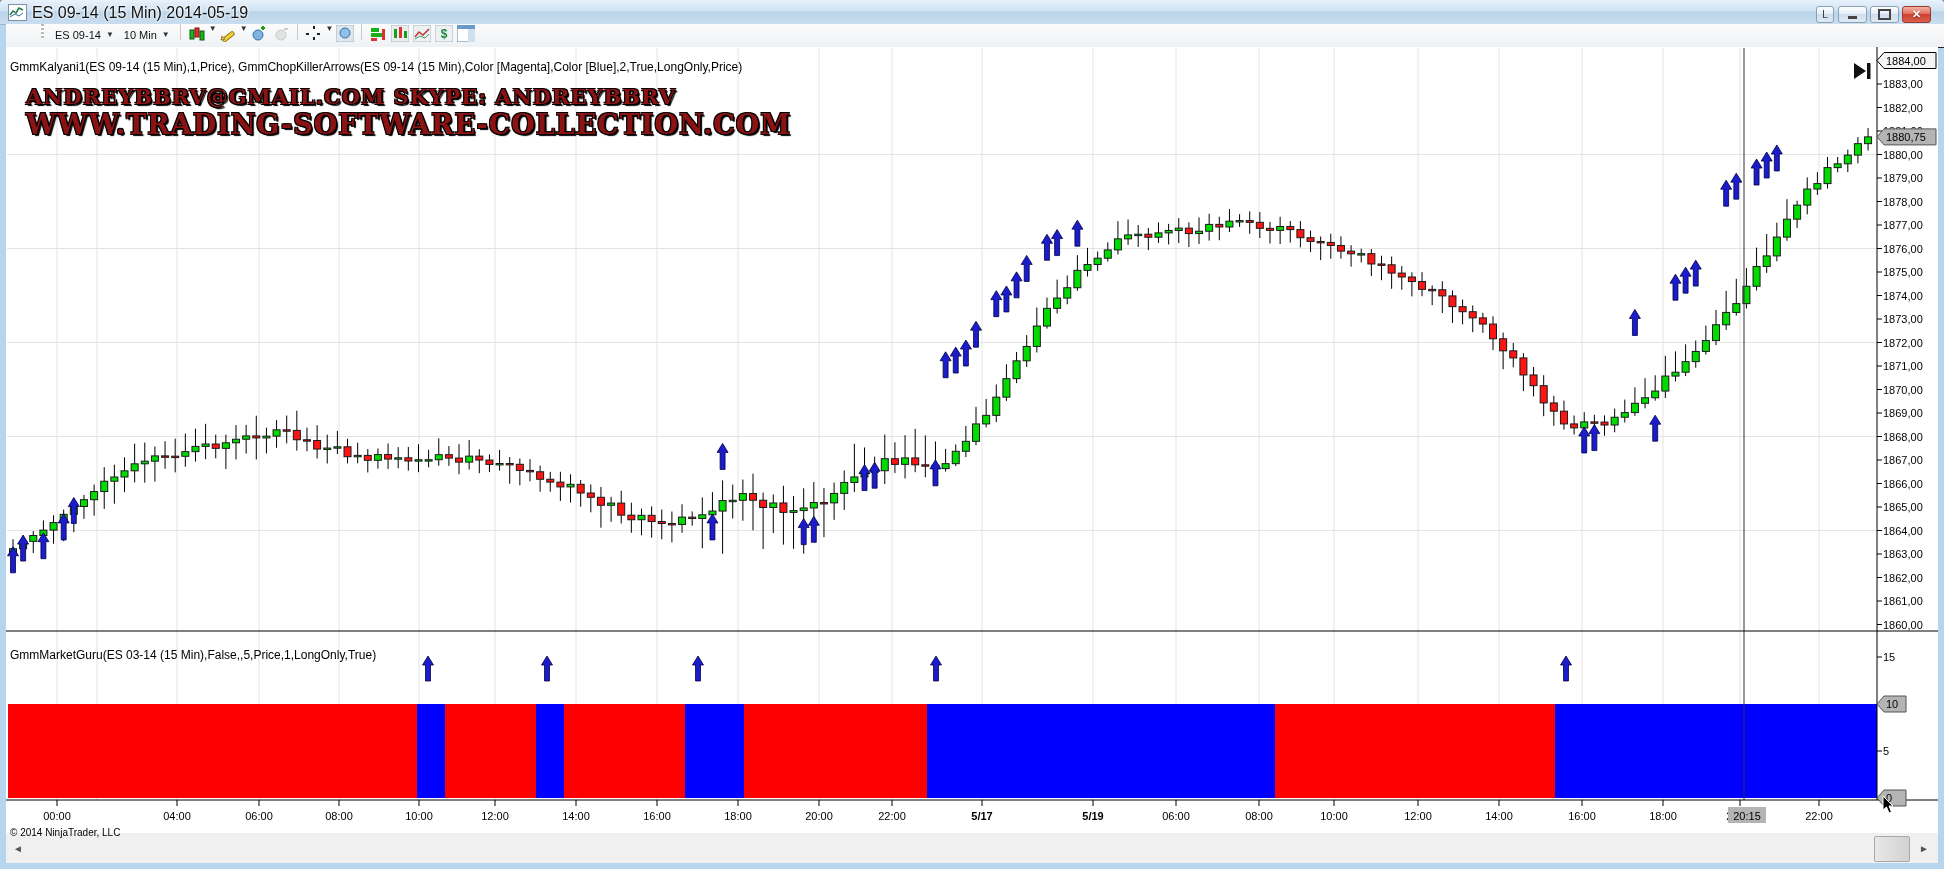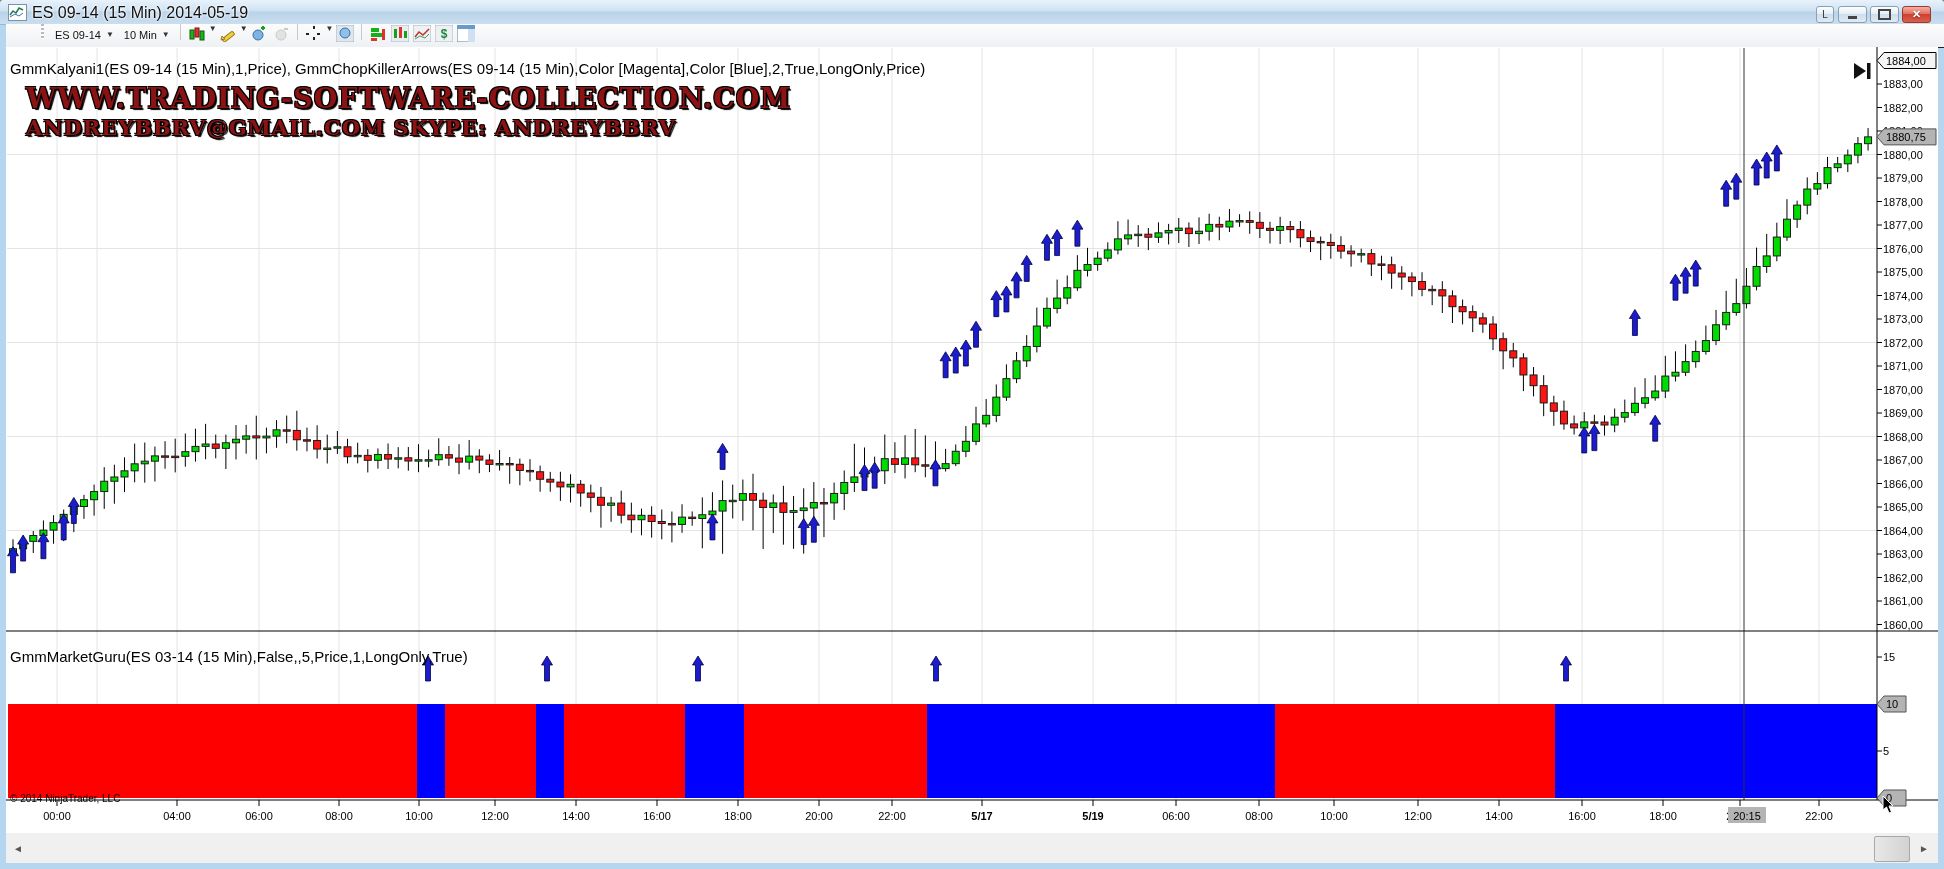--- a/index.html
+++ b/index.html
@@ -27,24 +27,24 @@
   #grip{width:3px;height:15px;margin:0 6px 0 3px;background:repeating-linear-gradient(#bbb 0 2px,#fff 2px 4px);}
   .tbtn{display:flex;align-items:center;height:19px;padding:0 4px;font-size:11px;color:#111;border:1px solid transparent;}
   .tbtn .caret{margin-left:5px;font-size:8px;color:#333;}
   .tsep{width:1px;height:16px;background:#c9c9c9;margin:0 5px;}
   .ticon{width:20px;height:19px;display:flex;align-items:center;justify-content:center;margin:0 1px;}
   .ticon svg{display:block}
   .caret2{font-size:8px;color:#333;margin-left:1px;}
   
   #chart-wrap{position:absolute;left:6px;top:47px;width:1932px;height:786px;background:#fff;}
   #chart-svg{position:absolute;left:0;top:0;}
-  .hlabel{position:absolute;font-size:15px;color:#000;}
+  .hlabel{position:absolute;font-size:12px;color:#000;}
   #indicator-main{left:4px;top:13px;}
   #indicator-lower{left:4px;top:601px;}
-  #copyright{left:4px;top:746px;font-size:10px;color:#000;z-index:5;}
+  #copyright{left:4px;top:780px;font-size:10px;color:#000;z-index:5;}
   #watermark{position:absolute;left:20px;top:36px;color:#8b1313;font-family:"DejaVu Serif",serif;font-weight:bold;z-index:4;line-height:1.15;}
   #wm1{font-size:27px;letter-spacing:1px;text-shadow:-1px -1px 0 #000,1px -1px 0 #000,-1px 1px 0 #000,1px 1px 0 #000,2px 2px 1px #000;}
   #wm2{font-size:21px;letter-spacing:1px;margin-top:2px;text-shadow:-1px -1px 0 #000,1px -1px 0 #000,-1px 1px 0 #000,1px 1px 0 #000,2px 2px 1px #000;}
   
   #hscroll{position:absolute;left:6px;top:833px;width:1932px;height:30px;background:#f0f0f0;}
   .scroll-arrow{position:absolute;top:2px;width:20px;height:26px;display:flex;align-items:center;justify-content:center;
     color:#555;font-size:10px;}
   #scroll-left{left:2px;}
   #scroll-right{right:4px;}
   #scroll-thumb{position:absolute;left:1868px;top:3px;width:34px;height:24px;background:linear-gradient(90deg,#e8e8e8,#d2d2d2);
@@ -726,22 +726,22 @@
         <text x="1734" y="773" font-size="11" fill="#000" text-anchor="middle" font-weight="normal">20:00</text>
         <line x1="1813" y1="753" x2="1813" y2="759" stroke="#000"></line>
         <text x="1813" y="773" font-size="11" fill="#000" text-anchor="middle" font-weight="normal">22:00</text>
         <rect x="1722" y="760" width="38" height="16" fill="#b4b4b4"></rect>
         <text x="1741" y="773" font-size="11" fill="#000" text-anchor="middle">20:15</text>
         <polygon points="1848,16 1860,24 1848,32" fill="#111"></polygon>
         <rect x="1861" y="16" width="3.5" height="16" fill="#111"></rect>
       </svg>
     <div class="hlabel" id="indicator-main" style="position:absolute">GmmKalyani1(ES 09-14 (15 Min),1,Price), GmmChopKillerArrows(ES 09-14 (15 Min),Color [Magenta],Color [Blue],2,True,LongOnly,Price)</div>
     <div id="watermark">
+      <div id="wm2">ANDREYBBRV@GMAIL.COM   SKYPE: ANDREYBBRV</div>
       <div id="wm1">WWW.TRADING-SOFTWARE-COLLECTION.COM</div>
-      <div id="wm2">ANDREYBBRV@GMAIL.COM   SKYPE: ANDREYBBRV</div>
     </div>
     <div class="hlabel" id="indicator-lower" style="position:absolute">GmmMarketGuru(ES 03-14 (15 Min),False,,5,Price,1,LongOnly,True)</div>
     <div class="hlabel" id="copyright" style="position:absolute">© 2014 NinjaTrader, LLC</div>
   </div>
 
   <div id="hscroll">
     <div class="scroll-arrow" id="scroll-left">◄</div>
     <div id="scroll-thumb"></div>
     <div class="scroll-arrow" id="scroll-right">►</div>
   </div>

